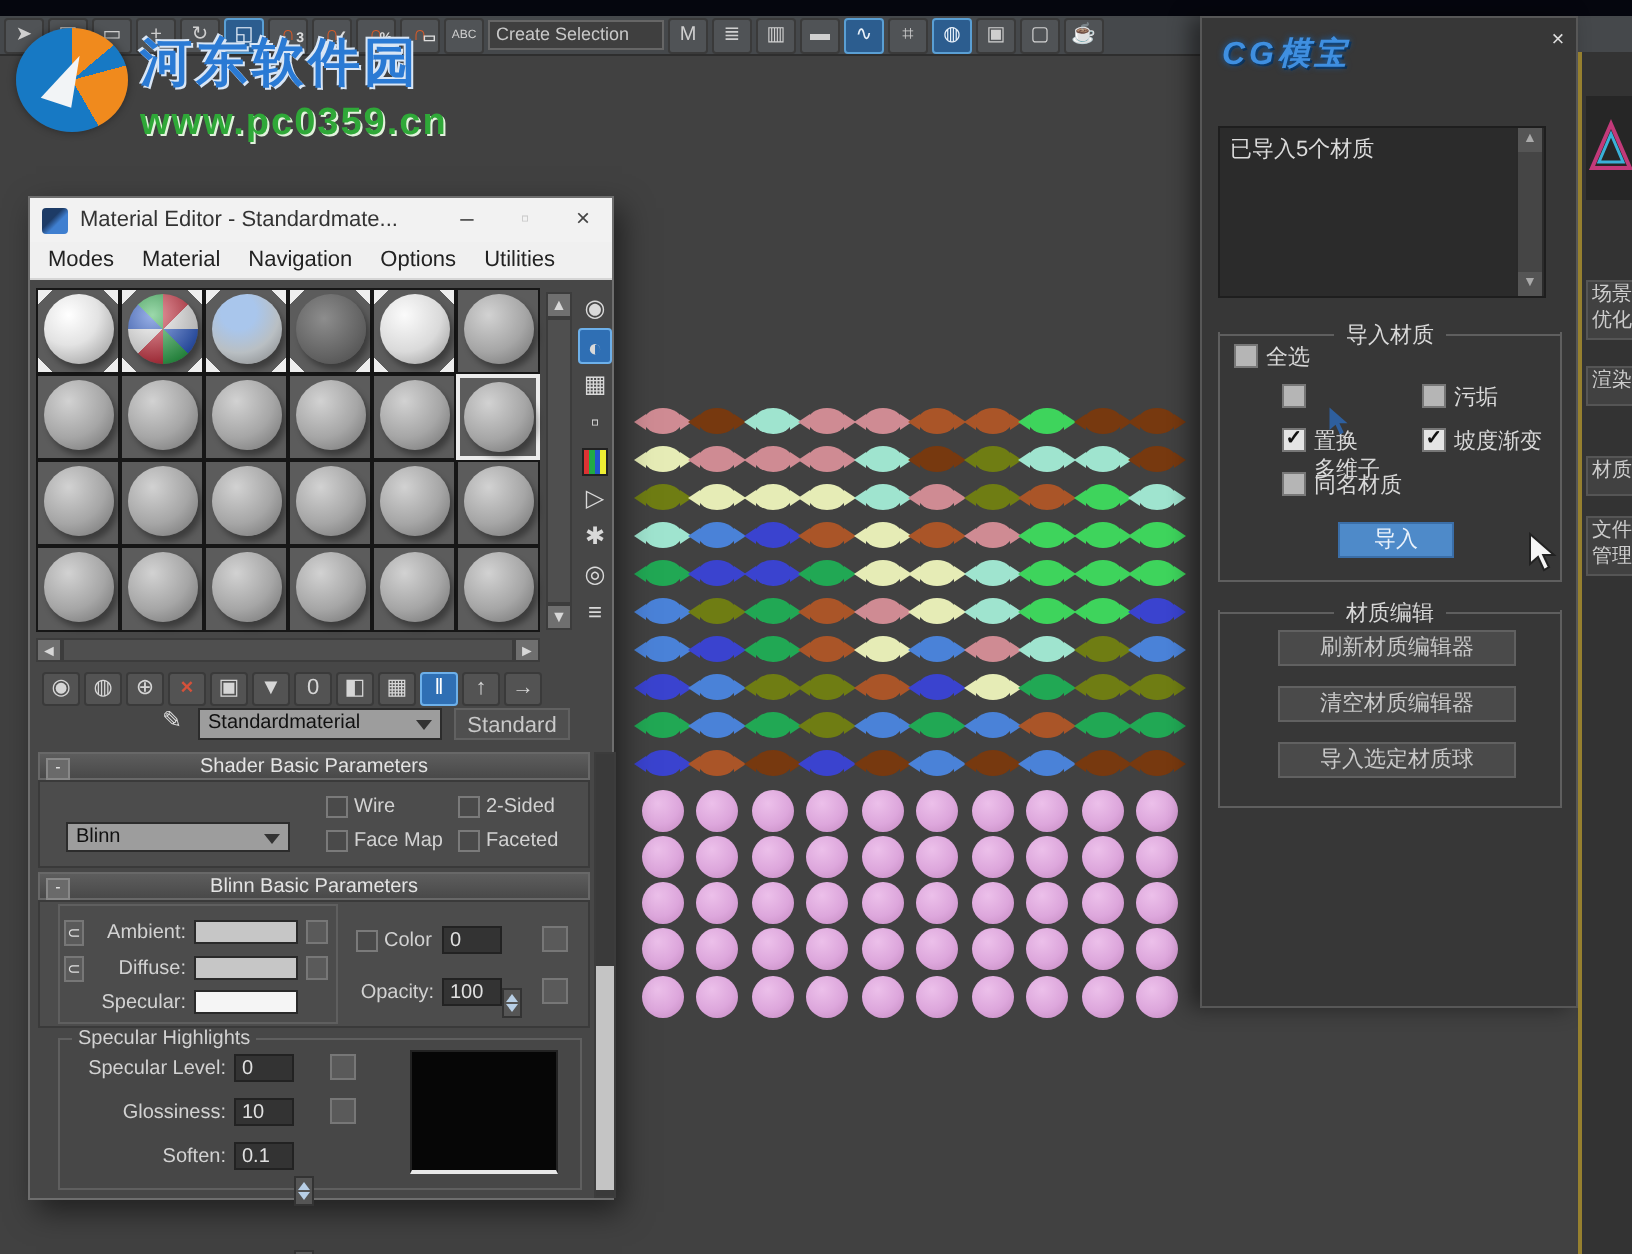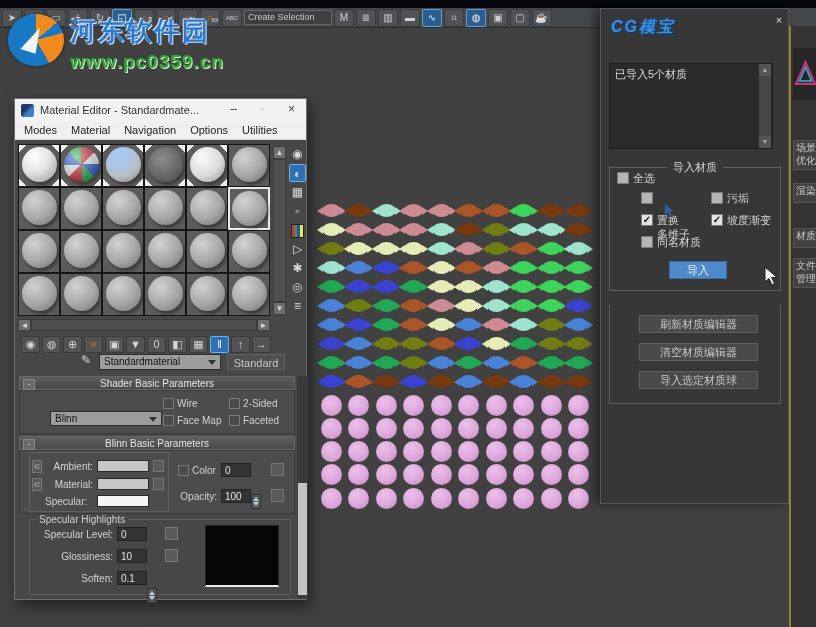--- a/index.html
+++ b/index.html
@@ -428,33 +428,33 @@
 
     <div class="abs" style="left:66px;top:254px;color:#ddd;font-size:12px;">✎</div>
     <div class="ddown abs" style="left:84px;top:255px;width:122px;height:16px;">Standardmaterial</div>
     <div class="cgbtn abs" style="left:212px;top:255px;width:58px;height:16px;background:#4f4f4f;">Standard</div>
 
     <div class="rohead abs" style="left:4px;top:277px;width:276px;">
       <span class="rominus">-</span>
       <span>Shader Basic Parameters</span>
     </div>
     <div class="robody abs" style="left:4px;top:291px;width:276px;height:44px;"></div>
-    <div class="ddown abs" style="left:18px;top:296px;width:112px;height:15px;margin-left:17px;">Blinn</div>
+    <div class="ddown abs" style="left:18px;top:296px;width:112px;height:15px;">Blinn</div>
 
     <div class="rohead abs" style="left:4px;top:337px;width:276px;">
       <span class="rominus">-</span>
       <span>Blinn Basic Parameters</span>
     </div>
     <div class="robody abs" style="left:4px;top:351px;width:276px;height:64px;"></div>
     <div class="grpbox abs" style="left:14px;top:353px;width:140px;height:60px;"></div>
     <div class="lockbtn abs" style="left:17px;top:361px;">⊂</div>
     <div class="lockbtn abs" style="left:17px;top:379px;">⊂</div>
     <div class="mlabel abs" style="left:30px;top:362px;width:48px;text-align:right;">Ambient:</div>
-    <div class="mlabel abs" style="left:30px;top:380px;width:48px;text-align:right;">Material:</div>
-    <div class="mlabel abs" style="left:30px;top:397px;width:48px;">Specular:</div>
+    <div class="mlabel abs" style="left:30px;top:380px;width:48px;text-align:right;">Diffuse:</div>
+    <div class="mlabel abs" style="left:30px;top:397px;width:48px;text-align:right;">Specular:</div>
     <div class="swatch abs" style="left:82px;top:361px;width:52px;height:12px;background:#c6c6c6;"></div>
     <div class="swatch abs" style="left:82px;top:379px;width:52px;height:12px;background:#c6c6c6;"></div>
     <div class="swatch abs" style="left:82px;top:396px;width:52px;height:12px;background:#f5f5f5;"></div>
     <div class="mapbtn abs" style="left:138px;top:361px;width:11px;height:12px;"></div>
     <div class="mapbtn abs" style="left:138px;top:379px;width:11px;height:12px;"></div>
 
     <div class="mchk abs" style="left:163px;top:366px;"></div>
     <div class="mlabel abs" style="left:177px;top:366px;">Color</div>
     <div class="numfld abs" style="left:206px;top:364px;width:30px;height:14px;">0</div>
     <div class="spin abs" style="left:236px;top:364px;"></div>
@@ -505,20 +505,25 @@
 
     <div class="legendrow" style="top:151px;">
       <span class="line"></span>
         <span class="cap">导入材质</span>
         <span class="line"></span>
     </div>
     <div class="cggrp abs" style="left:8px;top:157px;width:172px;height:125px;"></div>
     <div id="cgchecks"></div>
     <div id="cgimport" class="abs">导入</div>
 
+    <div class="legendrow" style="top:290px;">
+      <span class="line"></span>
+        <span class="cap">材质编辑</span>
+        <span class="line"></span>
+    </div>
     <div class="cggrp abs" style="left:8px;top:296px;width:172px;height:99px;"></div>
     <div id="cgeditbtns"></div>
   <div class="cgchk abs" style="left: 16px; top: 163px;"></div>
       <div class="cglbl" style="left: 32px; top: 162px;">全选</div>
       <div class="cgchk abs" style="left: 40px; top: 183px;"></div>
       <div class="cglbl" style="left: 56px; top: 182px; margin-top: 36px;">多维子</div>
       <div class="cgchk abs" style="left: 110px; top: 183px;"></div>
       <div class="cglbl" style="left: 126px; top: 182px;">污垢</div>
       <div class="cgchk abs on" style="left: 40px; top: 205px;">✓</div>
       <div class="cglbl" style="left: 56px; top: 204px;">置换</div>

